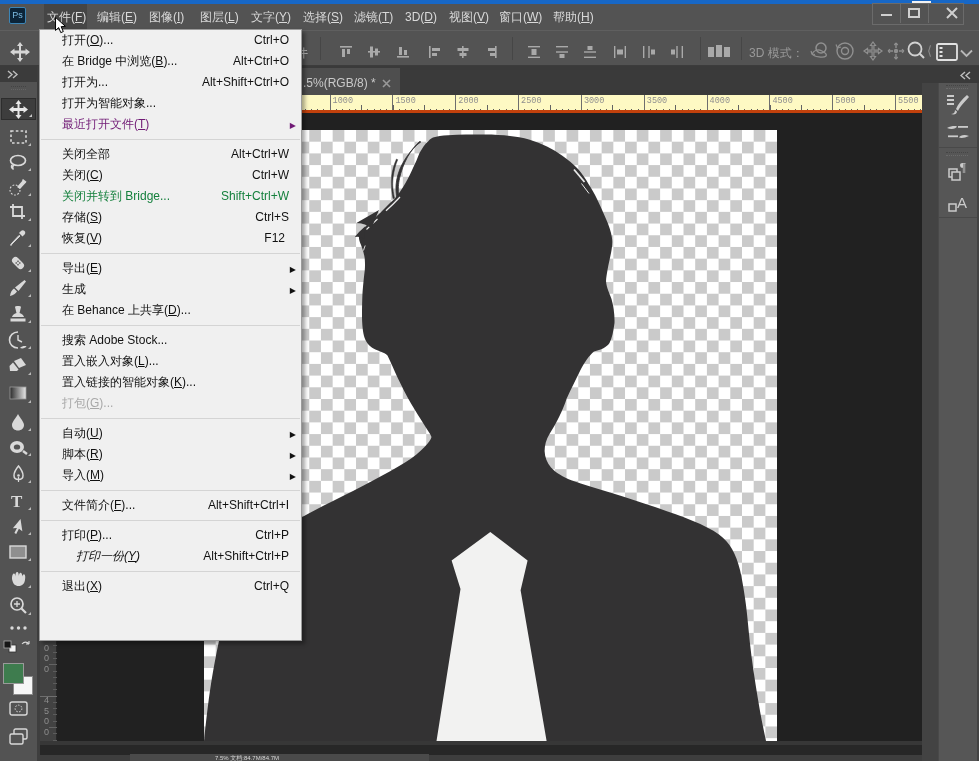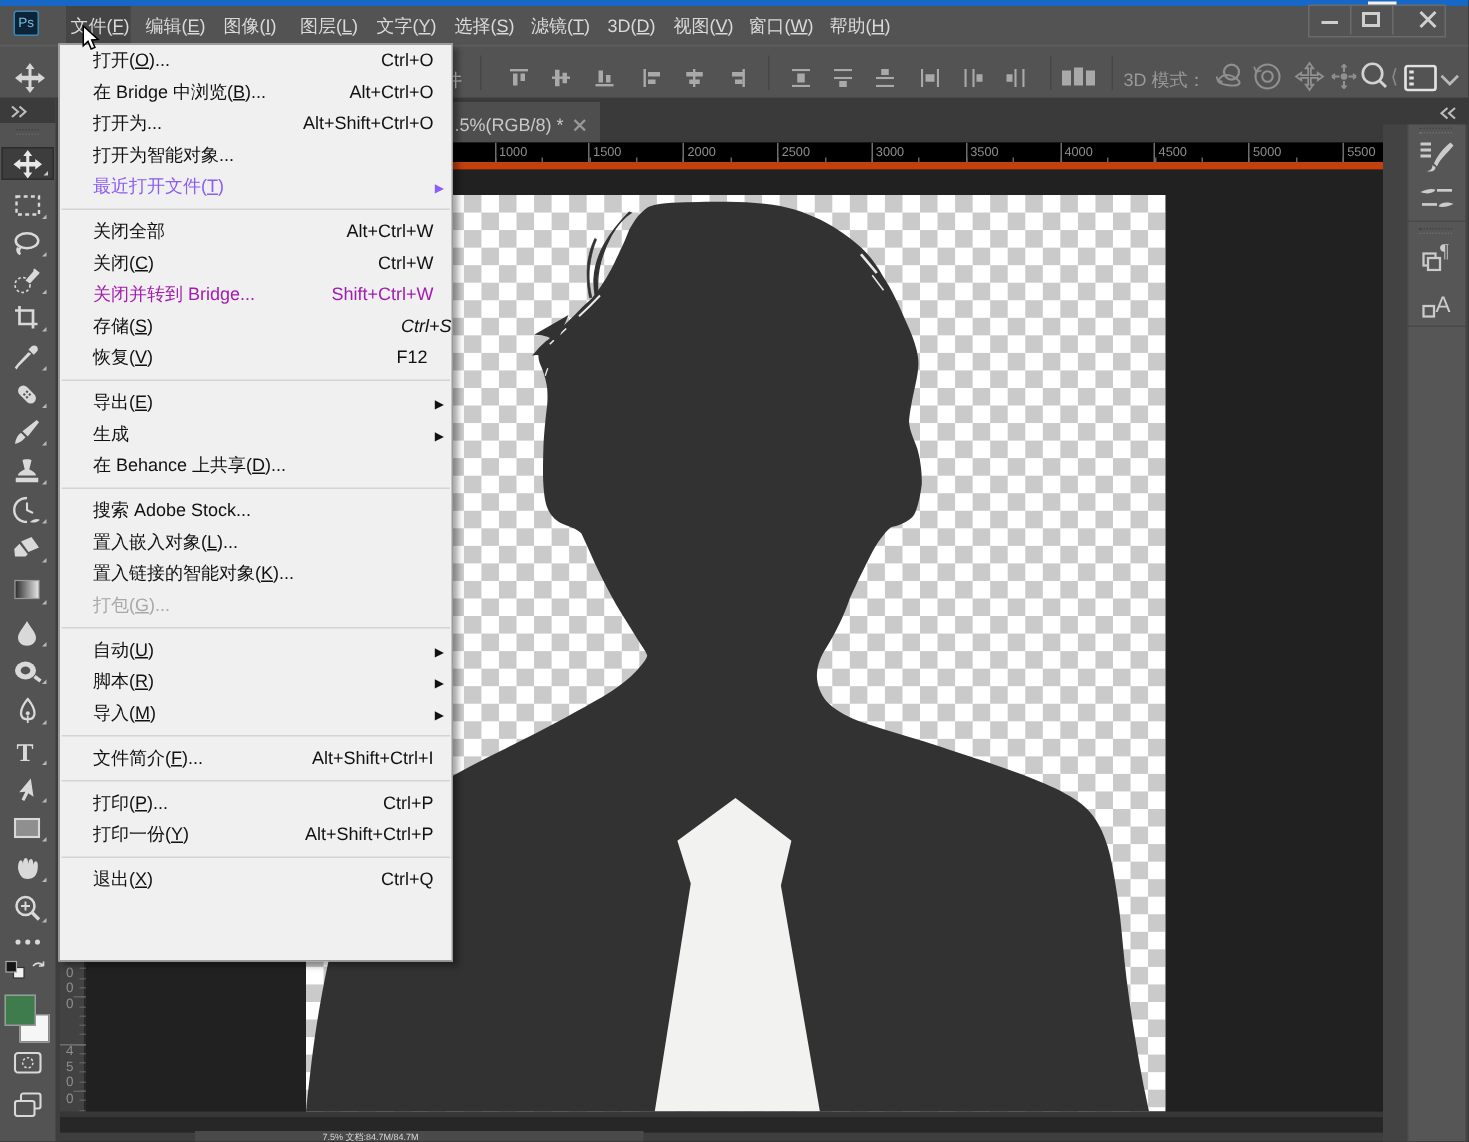--- a/index.html
+++ b/index.html
@@ -224,21 +224,21 @@
 
 <div class="abs" id="docarea" style="left:40px;top:66px;width:882px;height:695px;background:#212121;">
 
   <div class="abs" style="left:0;top:0;width:882px;height:29px;background:#3a3a3a;"></div>
   <div class="abs" style="left:0;top:2px;width:360px;height:27px;background:#4e4e4e;"></div>
   <span class="abs" style="left:263px;top:10px;color:#c9c9c9;font-size:12px;">.5%(RGB/8) *</span>
   <svg class="abs" style="left:342px;top:13px;" width="9" height="9" viewBox="0 0 9 9">
       <path d="M1 1 L8 8 M8 1 L1 8" stroke="#999" stroke-width="1.6"></path>
     </svg>
 
-  <div class="abs" id="hruler" style="left:0;top:29px;width:882px;height:18px;background:#000000;border-bottom:5px solid #c2410c;box-sizing:border-box;overflow:hidden;">
+  <div class="abs" id="hruler" style="left:0;top:29px;width:882px;height:18px;background:#fef9c3;border-bottom:3px solid #c2410c;box-sizing:border-box;overflow:hidden;font-family:Liberation Mono, monospace;">
       <div class="abs" style="left:13.1px;top:14px;width:1px;height:4px;background:#5c5c5c;"></div>
       <div class="abs" style="left:19.4px;top:14px;width:1px;height:4px;background:#5c5c5c;"></div>
       <div class="abs" style="left:25.7px;top:14px;width:1px;height:4px;background:#5c5c5c;"></div>
       <div class="abs" style="left:32.0px;top:14px;width:1px;height:4px;background:#5c5c5c;"></div>
       <div class="abs" style="left:38.3px;top:14px;width:1px;height:4px;background:#5c5c5c;"></div>
       <div class="abs" style="left:44.6px;top:14px;width:1px;height:4px;background:#5c5c5c;"></div>
       <div class="abs" style="left:50.8px;top:14px;width:1px;height:4px;background:#5c5c5c;"></div>
       <div class="abs" style="left:57.1px;top:14px;width:1px;height:4px;background:#5c5c5c;"></div>
       <div class="abs" style="left:63.4px;top:14px;width:1px;height:4px;background:#5c5c5c;"></div>
       <div class="abs" style="left:69.7px;top:14px;width:1px;height:4px;background:#5c5c5c;"></div>
@@ -699,40 +699,40 @@
       <span style="position:absolute;left:22px;white-space:nowrap;">在 Bridge 中浏览(<u>B</u>)...</span>
       <span style="position:absolute;right:12px;">Alt+Ctrl+O</span>
     </div>
     <div style="height:21px;line-height:21px;position:relative;color:#111;">
       <span style="position:absolute;left:22px;white-space:nowrap;">打开为...</span>
       <span style="position:absolute;right:12px;">Alt+Shift+Ctrl+O</span>
     </div>
     <div style="height:21px;line-height:21px;position:relative;color:#111;">
       <span style="position:absolute;left:22px;white-space:nowrap;">打开为智能对象...</span>
     </div>
-    <div style="height:21px;line-height:21px;position:relative;color:#8b5cf6;padding-left:43px;">
+    <div style="height:21px;line-height:21px;position:relative;color:#701a75;padding-left:43px;">
       <span style="position:absolute;left:22px;white-space:nowrap;">最近打开文件(<u>T</u>)</span>
       <span style="position:absolute;right:5px;font-size:8px;top:0.5px;">▶</span>
     </div>
     <div style="height:1px;background:#d4d4d4;margin:4px 1px;"></div>
     <div style="height:21px;line-height:21px;position:relative;color:#111;">
       <span style="position:absolute;left:22px;white-space:nowrap;">关闭全部</span>
       <span style="position:absolute;right:12px;">Alt+Ctrl+W</span>
     </div>
     <div style="height:21px;line-height:21px;position:relative;color:#111;">
       <span style="position:absolute;left:22px;white-space:nowrap;">关闭(<u>C</u>)</span>
       <span style="position:absolute;right:12px;">Ctrl+W</span>
     </div>
-    <div style="height:21px;line-height:21px;position:relative;color:#a21caf;">
+    <div style="height:21px;line-height:21px;position:relative;color:#15803d;">
       <span style="position:absolute;left:22px;white-space:nowrap;">关闭并转到 Bridge...</span>
       <span style="position:absolute;right:12px;">Shift+Ctrl+W</span>
     </div>
     <div style="height:21px;line-height:21px;position:relative;color:#111;">
       <span style="position:absolute;left:22px;white-space:nowrap;">存储(<u>S</u>)</span>
-      <span style="position:absolute;right:0;font-style:italic;">Ctrl+S</span>
+      <span style="position:absolute;right:12px;">Ctrl+S</span>
     </div>
     <div style="height:21px;line-height:21px;position:relative;color:#111;">
       <span style="position:absolute;left:22px;white-space:nowrap;">恢复(<u>V</u>)</span>
       <span style="position:absolute;right:16px;">F12</span>
     </div>
     <div style="height:1px;background:#d4d4d4;margin:4px 1px;"></div>
     <div style="height:21px;line-height:21px;position:relative;color:#111;">
       <span style="position:absolute;left:22px;white-space:nowrap;">导出(<u>E</u>)</span>
       <span style="position:absolute;right:5px;font-size:8px;top:0.5px;">▶</span>
     </div>
@@ -773,21 +773,21 @@
     <div style="height:21px;line-height:21px;position:relative;color:#111;">
       <span style="position:absolute;left:22px;white-space:nowrap;">文件简介(<u>F</u>)...</span>
       <span style="position:absolute;right:12px;">Alt+Shift+Ctrl+I</span>
     </div>
     <div style="height:1px;background:#d4d4d4;margin:4px 1px;"></div>
     <div style="height:21px;line-height:21px;position:relative;color:#111;">
       <span style="position:absolute;left:22px;white-space:nowrap;">打印(<u>P</u>)...</span>
       <span style="position:absolute;right:12px;">Ctrl+P</span>
     </div>
     <div style="height:21px;line-height:21px;position:relative;color:#111;">
-      <span style="position:absolute;left:22px;white-space:nowrap;">打印一份(<u>Y</u>)</span>
+      <span style="position:absolute;left:36px;white-space:nowrap;font-style:italic;">打印一份(<u>Y</u>)</span>
       <span style="position:absolute;right:12px;">Alt+Shift+Ctrl+P</span>
     </div>
     <div style="height:1px;background:#d4d4d4;margin:4px 1px;"></div>
     <div style="height:21px;line-height:21px;position:relative;color:#111;">
       <span style="position:absolute;left:22px;white-space:nowrap;">退出(<u>X</u>)</span>
       <span style="position:absolute;right:12px;">Ctrl+Q</span>
     </div>
   </div>
 
 <svg class="abs" style="left:54px;top:16px;z-index:50;" width="13" height="19" viewBox="0 0 14 21">

